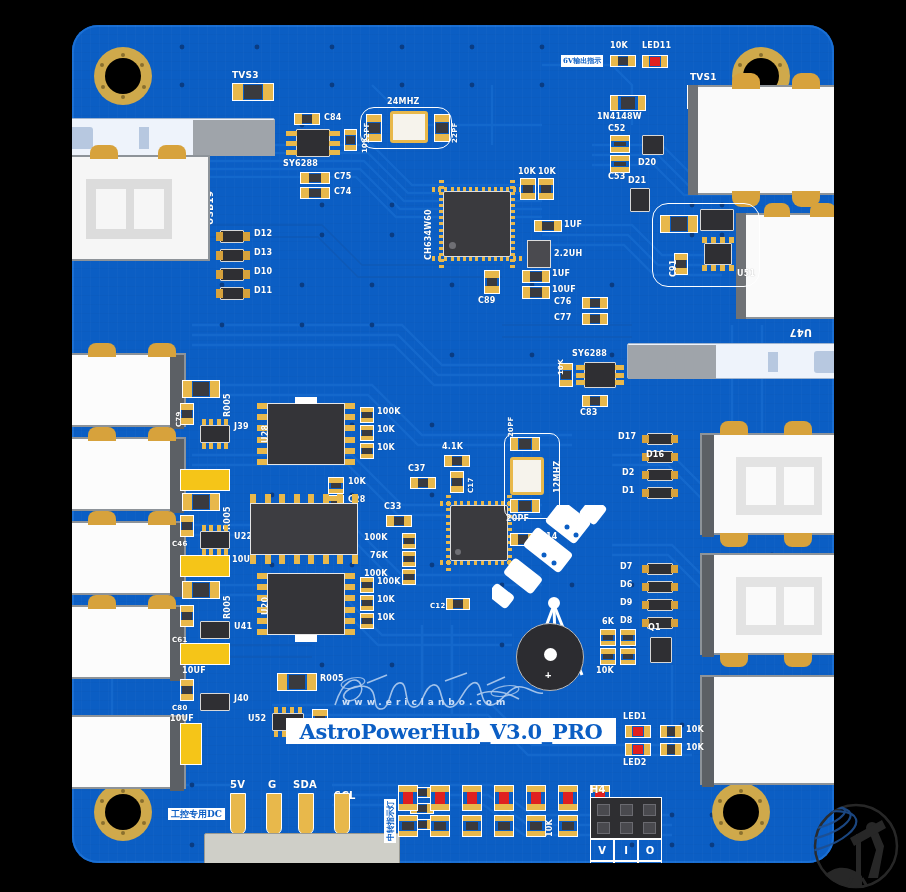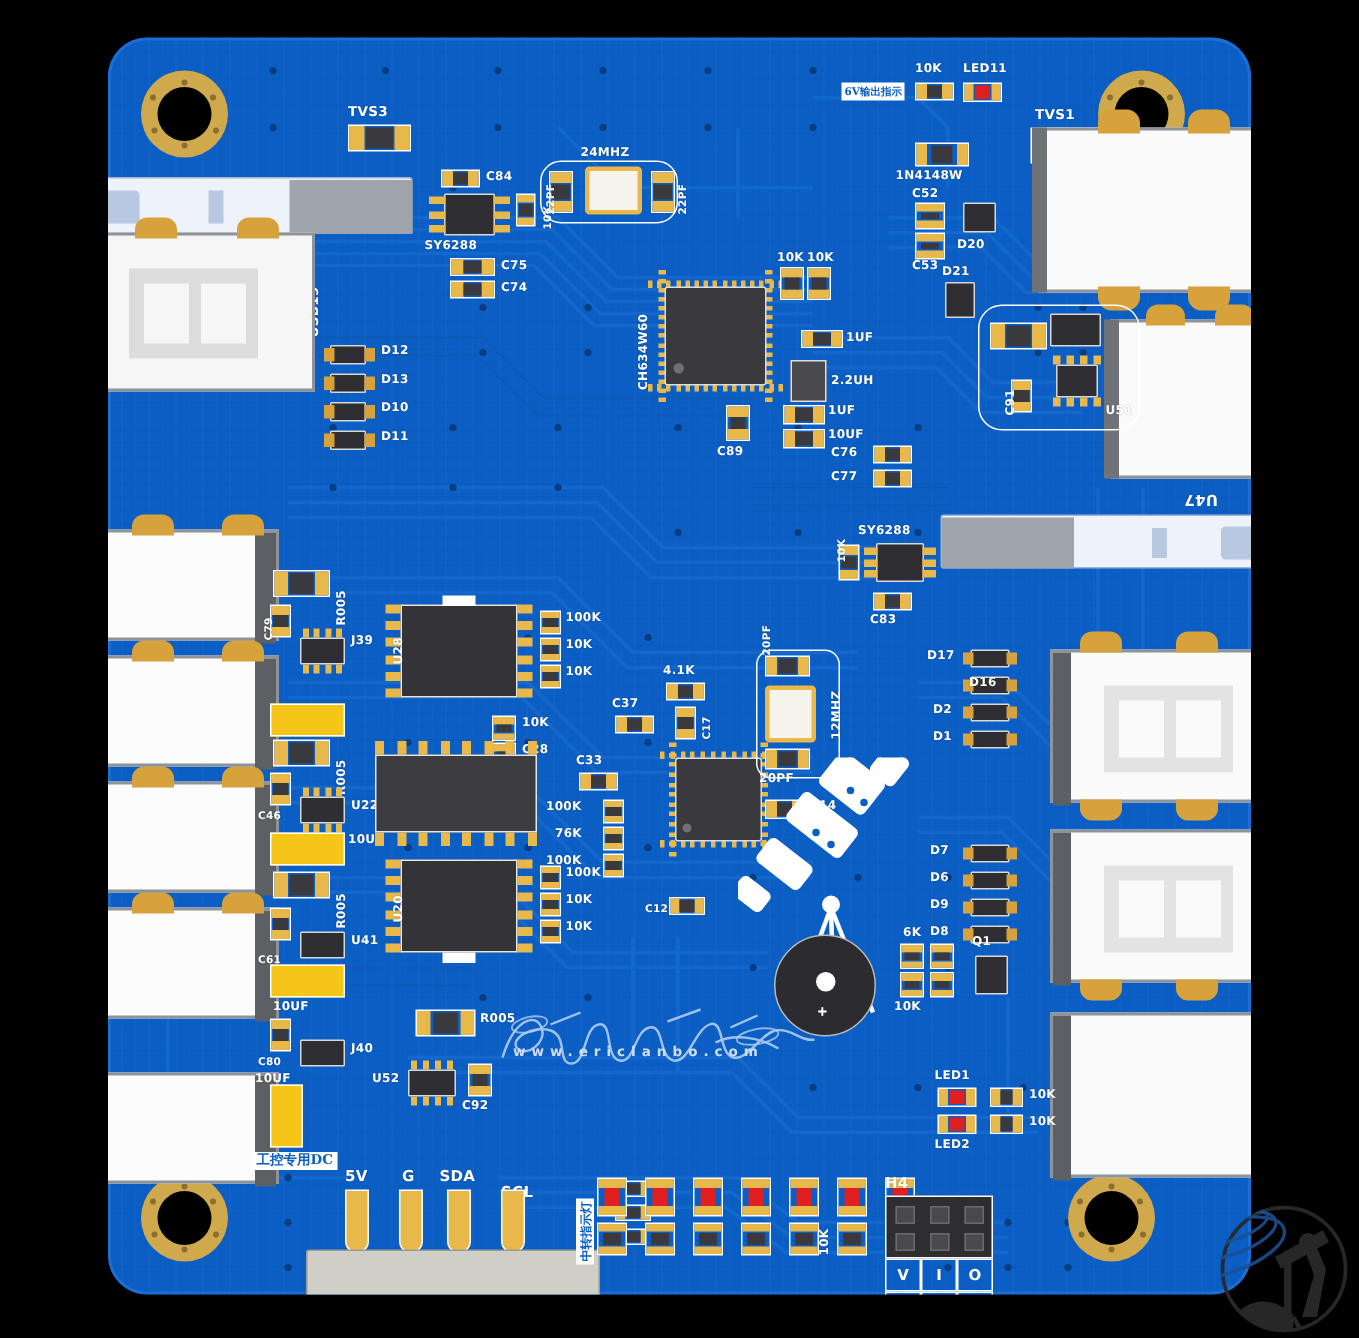--- a/index.html
+++ b/index.html
@@ -1179,31 +1179,34 @@
         <path d="M160,20 L178,12"></path>
       </g>
       <g stroke="#cfe0f6" stroke-width="1.2" fill="none" opacity=".8">
         <ellipse cx="26" cy="18" rx="12" ry="5" transform="rotate(-12 26 18)"></ellipse>
         <ellipse cx="178" cy="26" rx="14" ry="5" transform="rotate(-10 178 26)"></ellipse>
       </g>
     </svg>
 
     <div id="urltext">www.ericlanbo.com</div>
 
+    <div id="titleplate">
+      <span>AstroPowerHub_V3.0_PRO</span>
+    </div>
 
     <div class="silk s10" style="left:158px;top:755px;">5V</div>
     <div class="silk s10" style="left:196px;top:755px;">G</div>
     <div class="silk s10" style="left:221px;top:755px;">SDA</div>
     <div class="silk s10" style="left:262px;top:766px;">SCL</div>
     <div class="pad" style="left:158px;top:768px;width:16px;height:42px;border-radius:0 0 7px 7px;"></div>
     <div class="pad" style="left:194px;top:768px;width:16px;height:42px;border-radius:0 0 7px 7px;"></div>
     <div class="pad" style="left:226px;top:768px;width:16px;height:42px;border-radius:0 0 7px 7px;"></div>
     <div class="pad" style="left:262px;top:768px;width:16px;height:42px;border-radius:0 0 7px 7px;"></div>
 
-    <div class="silkbox" style="left:96px;top:743px;font-size:9px;padding:1px 3px;">工控专用DC</div>
+    <div class="silkbox" style="left:96px;top:783px;font-size:9px;padding:1px 3px;">工控专用DC</div>
 
     <div class="molex" style="left:132px;top:808px;width:196px;height:54px;"></div>
 
     <div class="ab" style="left:338px;top:762px;width:24px;height:46px;">
       <div class="fp" style="left:0;top:0;width:24px;height:11px;">
           <i style="width:28%"></i>
           <b></b>
           <i style="width:28%"></i>
         </div>
       <div class="fp" style="left:0;top:16px;width:24px;height:11px;">

